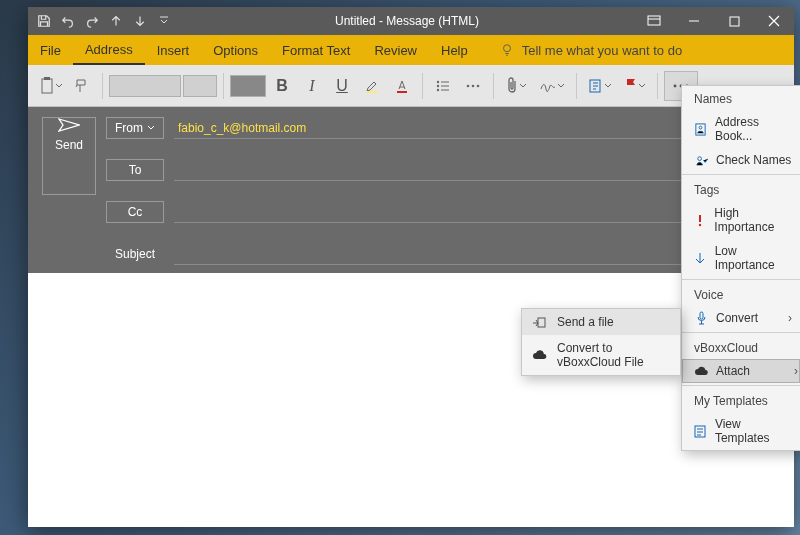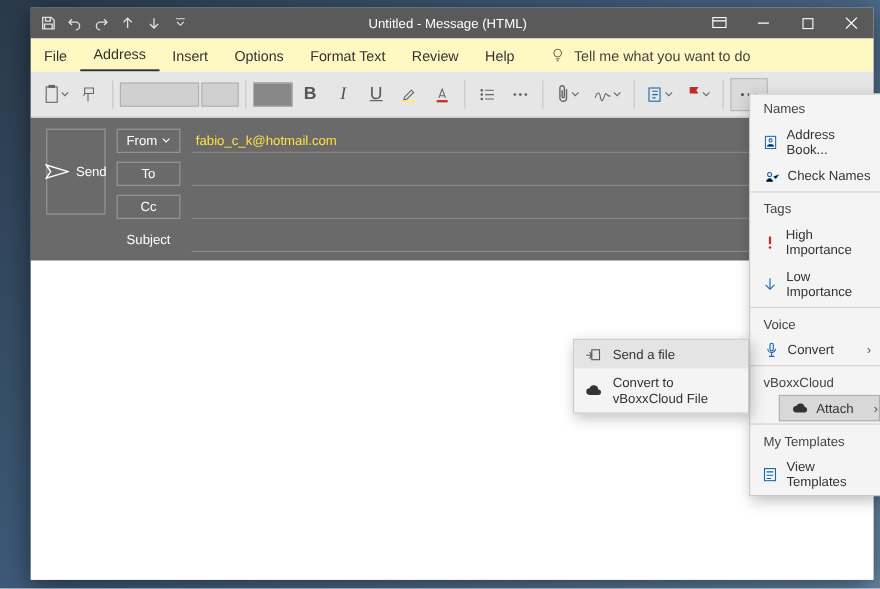--- a/index.html
+++ b/index.html
@@ -6,49 +6,49 @@
   body { width: 800px; height: 535px; overflow: hidden; background: linear-gradient(135deg, #2a3a4a 0%, #3d5a78 40%, #6788a8 100%); position: relative; }
   .window { position: absolute; left: 28px; top: 7px; width: 766px; height: 520px; background: #fff; box-shadow: 0 6px 24px rgba(0,0,0,0.5); display: flex; flex-direction: column; }
   
   .titlebar { height: 28px; background: #5a5a5a; color: #fff; display: flex; align-items: center; font-size: 12px; }
   .qat { display: flex; gap: 4px; padding: 0 6px; align-items: center; }
   .qat-btn { width: 20px; height: 20px; display: flex; align-items: center; justify-content: center; color: #e0e0e0; }
   .title { flex: 1; text-align: center; }
   .winctl { display: flex; }
   .winbtn { width: 40px; height: 28px; display: flex; align-items: center; justify-content: center; color: #fff; }
   
-  .tabs { height: 30px; background: #fef9c3; display: flex; align-items: stretch; font-size: 13px; color: #333; }
+  .tabs { height: 30px; background: #eab308; display: flex; align-items: stretch; font-size: 13px; color: #333; }
   .tab { padding: 0 12px; display: flex; align-items: center; cursor: default; }
   .tab.active { border-bottom: 2px solid #333; font-weight: 400; }
   .tell { display: flex; align-items: center; gap: 8px; margin-left: 20px; color: #444; }
   
   .ribbon { height: 42px; background: #e6e6e6; border-bottom: 1px solid #c0c0c0; display: flex; align-items: center; padding: 0 6px; gap: 2px; position: relative; }
   .rbtn { height: 30px; min-width: 28px; display: flex; align-items: center; justify-content: center; padding: 0 4px; color: #555; border: 1px solid transparent; }
   .rbtn.withdrop { padding-right: 2px; }
   .sep { width: 1px; height: 26px; background: #c8c8c8; margin: 0 4px; }
   .fontbox { width: 72px; height: 22px; background: #d0d0d0; border: 1px solid #b0b0b0; }
   .sizebox { width: 34px; height: 22px; background: #d0d0d0; border: 1px solid #b0b0b0; }
   .swatch { width: 36px; height: 22px; background: #888; border: 1px solid #b0b0b0; }
   .ribbon-more { position: absolute; right: 6px; bottom: 2px; }
   
   .header { background: #6a6a6a; padding: 10px 14px 8px 14px; display: flex; gap: 10px; color: #fff; }
   .sendcol { width: 54px; display: flex; flex-direction: column; }
-  .sendbox { height: 78px; border: 1px solid #9a9a9a; display: flex; flex-direction: row; align-items: center; justify-content: center; color: #fff; font-size: 12px; gap: 6px; }
-  .fieldcol { flex: 1; display: flex; flex-direction: column; gap: 8px; }
+  .sendbox { height: 78px; border: 1px solid #9a9a9a; display: flex; flex-direction: column; align-items: center; justify-content: flex-start; color: #fff; font-size: 12px; gap: 6px; }
+  .fieldcol { flex: 1; display: flex; flex-direction: column; gap: 20px; }
   .row { display: flex; align-items: center; gap: 10px; }
   .lblbtn { width: 58px; height: 22px; border: 1px solid #9a9a9a; display: flex; align-items: center; justify-content: center; font-size: 12px; color: #fff; }
   .fieldline { flex: 1; height: 22px; border-bottom: 1px solid #8a8a8a; display: flex; align-items: center; font-size: 12px; color: #fde047; padding-left: 4px; }
   .subjlbl { width: 58px; text-align: center; font-size: 12px; color: #ffffff; }
   
   .body { flex: 1; background: #fff; }
   
   .panel { position: absolute; right: -7px; top: 78px; width: 120px; background: #f4f4f4; border: 1px solid #c8c8c8; box-shadow: 2px 4px 12px rgba(0,0,0,0.25); font-size: 12px; }
   .psec { padding: 6px 12px 4px 12px; font-weight: 400; color: #444; }
   .pitem { padding: 5px 8px 5px 12px; display: flex; align-items: center; gap: 8px; color: #333; }
-  .pitem.hover { background: #d8d8d8; border: 1px solid #b0b0b0; padding: 4px 1px 4px 11px; margin-left: 26px; }
+  .pitem.hover { background: #d8d8d8; border: 1px solid #b0b0b0; padding: 4px 1px 4px 11px; }
   .pitem .ico { width: 14px; display: flex; justify-content: center; color: #1664b0; }
   .pitem .arr { margin-left: auto; color: #555; }
   .psep { height: 1px; background: #d0d0d0; margin: 2px 0; }
   
   .submenu { position: absolute; right: 113px; top: 301px; width: 160px; background: #f4f4f4; border: 1px solid #c8c8c8; box-shadow: 2px 4px 12px rgba(0,0,0,0.25); font-size: 12px; }
   .sitem { padding: 6px 10px; display: flex; align-items: center; gap: 10px; color: #333; }
   .sitem.hover { background: #e4e4e4; }
   svg { display: block; }
   .flag { color: #c62828; }
   .more{ background:#dadada; border:1px solid #b8b8b8;}

